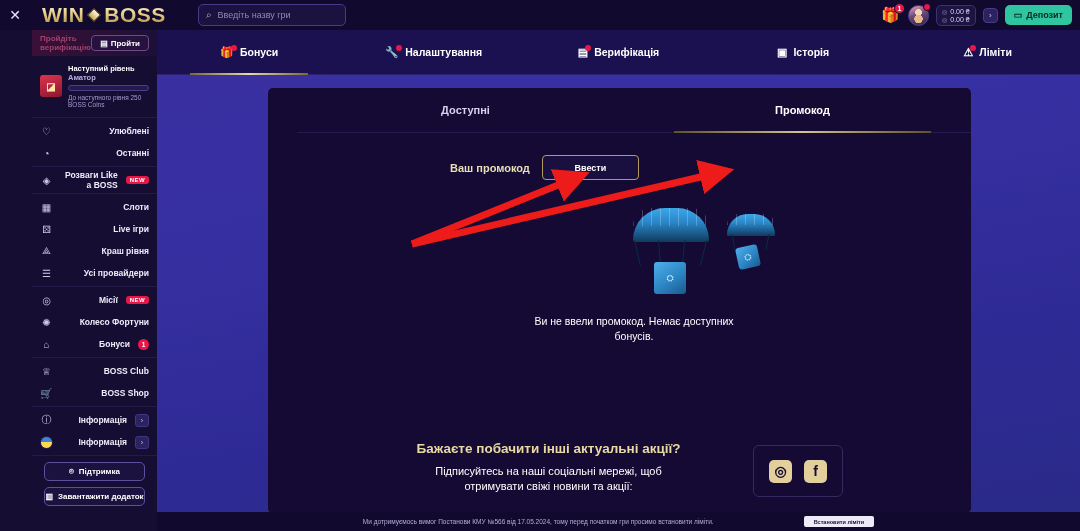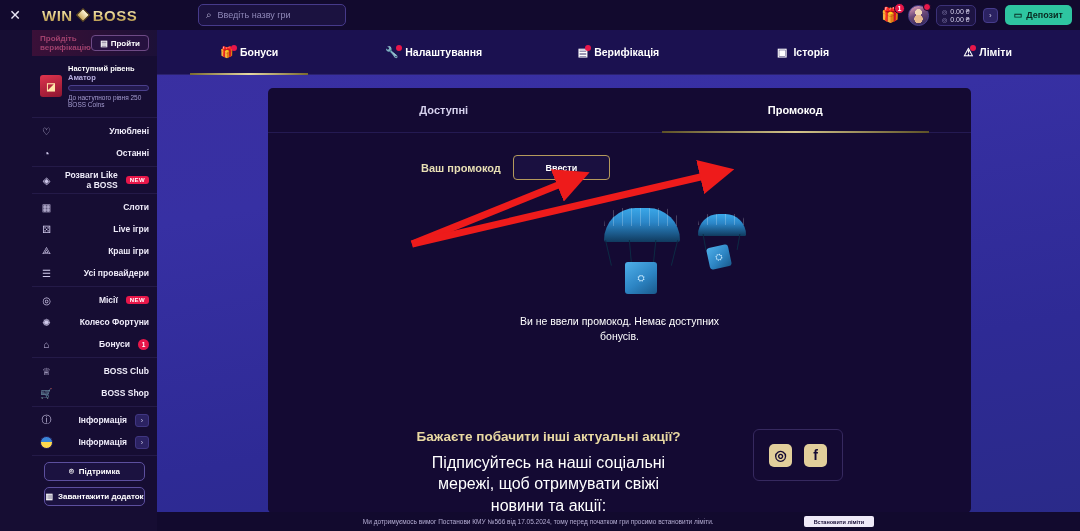--- a/index.html
+++ b/index.html
@@ -25,21 +25,21 @@
     z-index: 30;
   }
   .close-x {
     width: 30px; height: 30px;
     display: flex; align-items: center; justify-content: center;
     color: #e9e6f5; font-size: 14px; cursor: pointer;
   }
   .logo {
     display: flex; align-items: center; gap: 4px;
     margin-left: 12px;
-    font-size: 15px; font-weight: bold; letter-spacing: 0.5px;
+    font-size: 21px; font-weight: bold; letter-spacing: 0.5px;
     background: linear-gradient(180deg, #fdf6d8 0%, #e2c97d 50%, #a8893f 100%);
     -webkit-background-clip: text; background-clip: text;
     color: transparent;
   }
   .logo-diamond {
     width: 10px; height: 10px;
     background: linear-gradient(180deg,#fff8dc,#c9a95a);
     transform: rotate(45deg);
     margin: 0 1px;
     border: 1px solid #6b5520;
@@ -227,20 +227,21 @@
   }
 
   
   #panel {
     position: absolute; top: 88px; left: 268px;
     width: 703px; height: 425px;
     background: #140a33;
     border-radius: 5px;
     overflow: hidden;
     z-index: 10;
+    padding-left: 29px;
   }
   #panel-tabs {
     display: flex; height: 45px;
     border-bottom: 1px solid #241a52;
   }
   .ptab {
     flex: 1; display: flex; align-items: center; justify-content: center;
     font-size: 11px; font-weight: bold; color: #ffffff;
     cursor: pointer; position: relative;
   }
@@ -296,30 +297,30 @@
   .empty-msg {
     font-size: 10.5px; color: #ffffff; line-height: 1.45;
     max-width: 230px; margin: 6px auto 0 auto;
   }
 
   
   #promo-section {
     position: absolute; left: 0; bottom: 0;
     width: 631px; height: 84px;
     background: #140a33;
-    display: flex; align-items: flex-start;
+    display: flex; align-items: center;
     padding: 0 26px;
   }
   .promo-text-col { flex: 1; text-align: center; padding-left: 50px; }
   .promo-h {
     font-size: 13.5px; font-weight: bold; color: #e9d9a2;
     line-height: 1.25; max-width: 270px; margin: 0 auto;
   }
   .promo-sub {
-    font-size: 16px; color: #ffffff; line-height: 1.35;
+    font-size: 11px; color: #ffffff; line-height: 1.35;
     max-width: 250px; margin: 6px auto 7px auto;
   }
   #social-box {
     width: 90px; height: 52px;
     border: 1px solid #36295f; border-radius: 6px;
     display: flex; align-items: center; justify-content: center; gap: 12px;
     margin-right: 30px;
   }
   .soc-icon {
     width: 23px; height: 23px; border-radius: 5px;
@@ -436,21 +437,21 @@
           <div class="nav-item">
             <span class="nav-ico">▦</span>
             <span class="nav-label">Слоти</span>
           </div>
           <div class="nav-item">
             <span class="nav-ico">⚄</span>
             <span class="nav-label">Live ігри</span>
           </div>
           <div class="nav-item">
             <span class="nav-ico">⟁</span>
-            <span class="nav-label">Краш ігри</span>
+            <span class="nav-label">Краш рівня</span>
           </div>
           <div class="nav-item">
             <span class="nav-ico">☰</span>
             <span class="nav-label">Усі провайдери</span>
           </div>
         </div>
         <div class="nav-group">
           <div class="nav-item">
             <span class="nav-ico">◎</span>
             <span class="nav-label">Місії</span>

